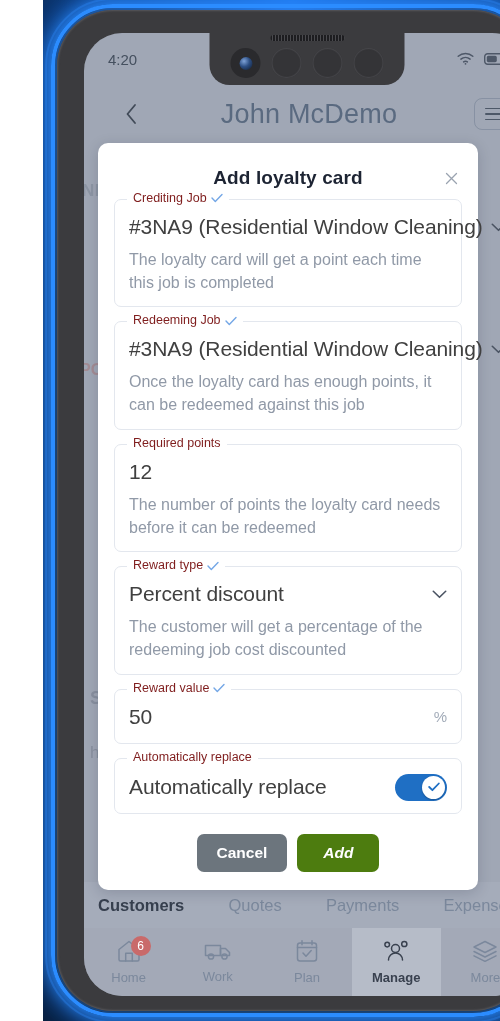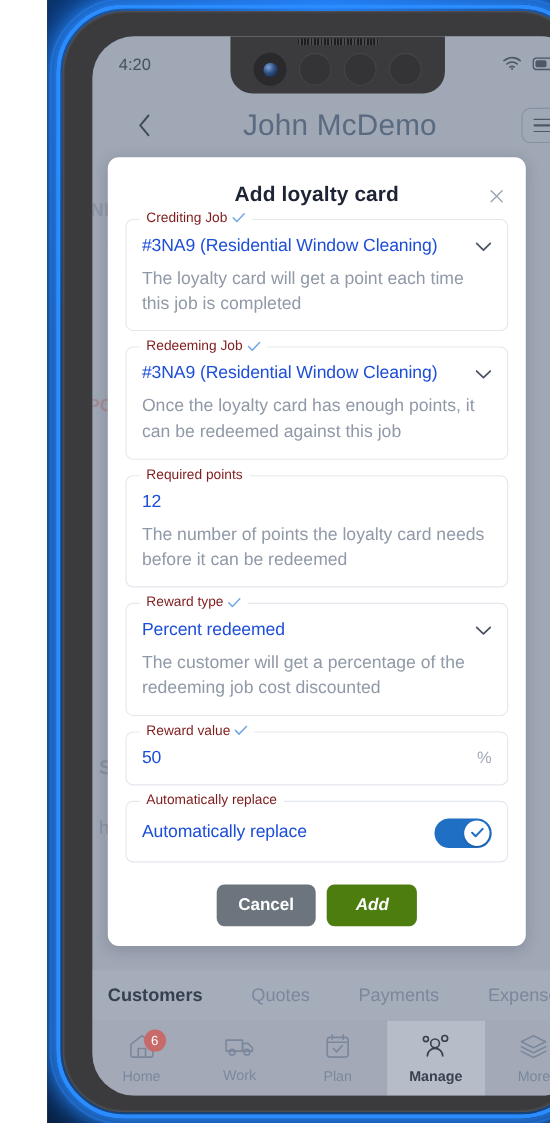--- a/index.html
+++ b/index.html
@@ -243,22 +243,22 @@
     display: flex; align-items: center; gap: 4px;
     line-height: 1;
     white-space: nowrap;
   }
   .check-mark { color: #74a7e6; display: inline-flex; }
   .field-value-row {
     display: flex; align-items: center; justify-content: space-between;
     gap: 8px;
   }
   .field-value {
-    font-size: 16px;
-    color: #1d4ed8;
+    font-size: 21px;
+    color: #404040;
     letter-spacing: -.1px;
     white-space: nowrap;
   }
   .chev-down { color: #4a5362; display: inline-flex; flex: 0 0 auto; }
   .unit-suffix { font-size: 15px; color: #a2abb8; }
   .field-help {
     margin-top: 10px;
     font-size: 16px;
     line-height: 1.42;
     color: #9099a7;
@@ -488,21 +488,21 @@
         <div class="field">
           <div class="field-label">
             <span>Reward type</span>
             <span class="check-mark">
               <svg width="12" height="10" viewBox="0 0 12 10" fill="none" stroke="#74a7e6" stroke-width="1.4" stroke-linecap="round" stroke-linejoin="round">
                   <polyline points="1,5 4.3,8.4 11,1.4"></polyline>
                 </svg>
             </span>
           </div>
           <div class="field-value-row">
-            <div class="field-value">Percent redeemed</div>
+            <div class="field-value">Percent discount</div>
             <span class="chev-down">
               <svg width="15" height="9" viewBox="0 0 15 9" fill="none" stroke="#4a5362" stroke-width="1.6" stroke-linecap="round" stroke-linejoin="round">
                   <polyline points="1.3,1.3 7.5,7.3 13.7,1.3"></polyline>
                 </svg>
             </span>
           </div>
           <div class="field-help">The customer will get a percentage of the redeeming job cost discounted</div>
         </div>
 
         <div class="field" style="padding-bottom:14px;">

